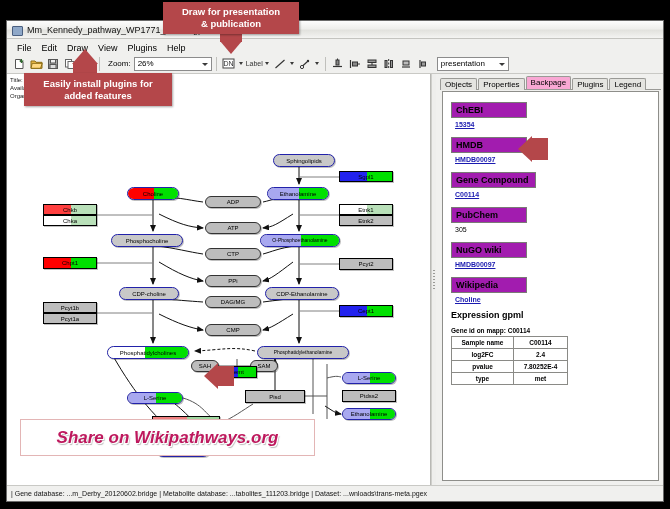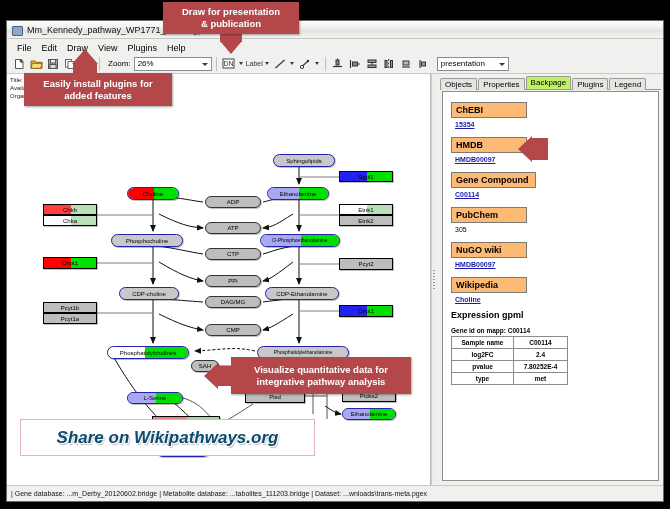--- a/index.html
+++ b/index.html
@@ -161,31 +161,31 @@
     display: flex; align-items: flex-end; gap: 1px;
     border-bottom: 1px solid #9a9a96;
   }
   .tab {
     font-size: 8px; color: #000; padding: 1px 4px 1px 4px;
     background: #e4e4e0; border: 1px solid #9a9a96; border-bottom: none;
     border-radius: 2px 2px 0 0; white-space: nowrap;
     position: relative; top: 1px;
   }
   .tab.active {
-    background: #bef264; font-weight: normal;
+    background: #f9a8d4; font-weight: normal;
     padding-bottom: 2px; top: 0px; z-index: 2;
   }
   #backpage {
     position: absolute; left: 6px; top: 17px; right: 4px; bottom: 4px;
     background: #ffffff; border: 1px solid #8e8e8a;
     overflow: hidden; padding: 6px 8px;
   }
   .db-head {
     display: inline-block;
-    border: 1px solid #7a7a76; background: #fdba74;
+    border: 1px solid #7a7a76; background: #a21caf;
     font-size: 9px; font-weight: bold; color: #000;
     padding: 2px 6px 2px 4px; margin-top: 4px;
     min-width: 76px;
   }
   .db-link {
     display: block;
     font-size: 7px; color: #1a1ab0; text-decoration: underline;
     margin: 3px 0 5px 4px; font-weight: bold;
   }
   .db-plain {
@@ -232,21 +232,21 @@
 
   #share-callout {
     position: absolute; z-index: 40;
     left: 20px; top: 419px; width: 295px; height: 37px;
     background: #ffffff; border: 1px solid #e3b5b5;
     display: flex; align-items: center; justify-content: center;
   }
   #share-callout span {
     font-family: "Liberation Sans", sans-serif;
     font-style: italic; font-weight: bold;
-    font-size: 17px; color: #0c4a6e;
+    font-size: 17px; color: #be185d;
     text-shadow: 1px 1px 0 #ffffff, 1.5px 1.5px 1px rgba(120,120,120,.5);
     letter-spacing: 0px;
   }
 </style>
 </head>
 <body>
 
 <div id="screen">
 
   <div id="app">
@@ -675,24 +675,20 @@
   <div class="callout" style="left:24px; top:73px; width:148px; height:33px;">
     <span style="white-space:pre-line">Easily install plugins for
 added features</span>
   </div>
   <div class="arrow-stem" style="left:73px; top:63px; width:24px; height:12px;"></div>
   <div class="arrow-up" style="left:72px; top:49px;"></div>
 
   <div class="arrow-stem" style="left:532px; top:138px; width:16px; height:22px;"></div>
   <div class="arrow-left" style="left:518px; top:136px;"></div>
 
-  <div class="callout" style="left:231px; top:357px; width:180px; height:37px;">
-    <span style="white-space:pre-line">Visualize quantitative data  for
-integrative pathway analysis</span>
-  </div>
   <div class="arrow-stem" style="left:218px; top:366px; width:16px; height:20px;"></div>
   <div class="arrow-left" style="left:204px; top:363px;"></div>
 
   <div id="share-callout">
     <span>Share on Wikipathways.org</span>
   </div>
 
 </div>
 
 </body></html>

